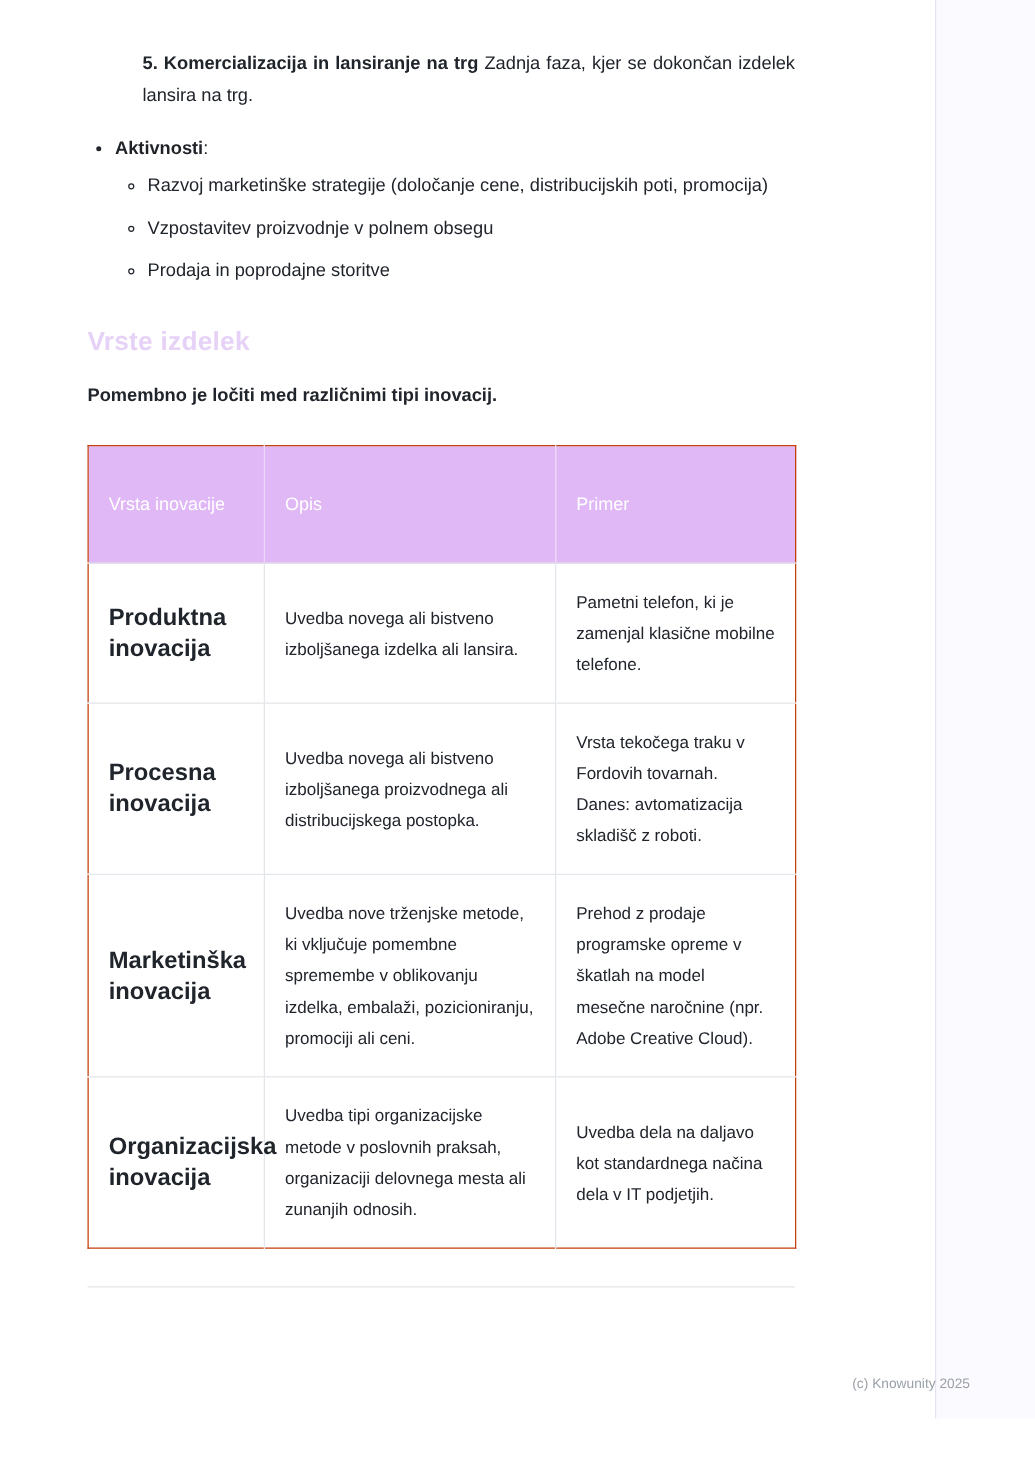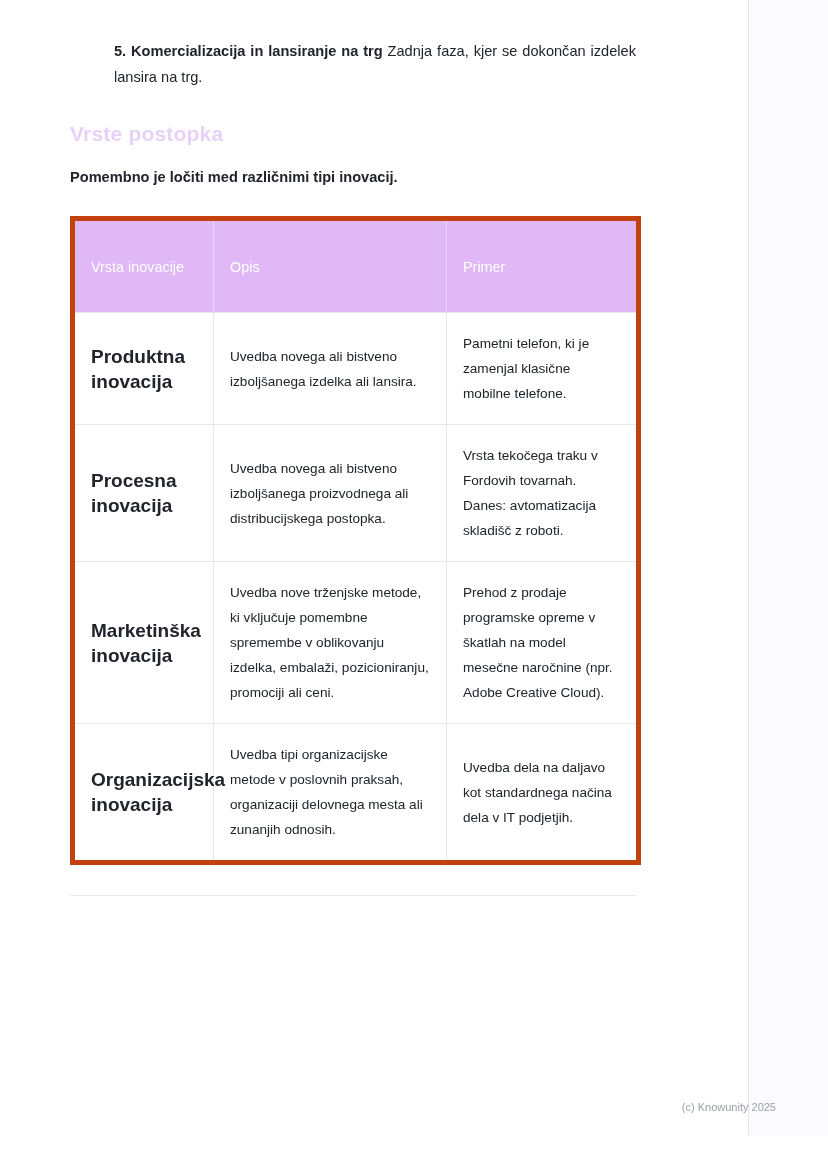--- a/index.html
+++ b/index.html
@@ -94,21 +94,21 @@
     line-height: 26px;
     color: #20242b;
     margin-bottom: 26px;
     font-weight: bold;
   }
 
   table.types {
     border-collapse: collapse;
     width: 566px;
     table-layout: fixed;
-    border: 5px solid #c2410c;
+    border: 1px solid #c2410c;
     background: #ffffff;
   }
   table.types th {
     background: #dfb8f5;
     color: #ffffff;
     font-size: 14.4px;
     font-weight: normal;
     text-align: left;
     vertical-align: middle;
     padding: 18px 16px;
@@ -156,22 +156,32 @@
 <body>
 
 <div class="page">
 
   <div class="side-strip"></div>
 
   <div class="content">
 
     <p class="para"><b>5. Komercializacija in lansiranje na trg</b> <span>Zadnja faza, kjer se dokončan izdelek lansira na trg.</span></p>
 
-
-    <h2 class="section-title">Vrste postopka</h2>
+    <ul class="lvl1">
+      <li>
+        <span class="act-label">Aktivnosti</span><span>:</span>
+        <ul class="lvl2">
+          <li>Razvoj marketinške strategije (določanje cene, distribucijskih poti, promocija)</li>
+          <li>Vzpostavitev proizvodnje v polnem obsegu</li>
+          <li>Prodaja in poprodajne storitve</li>
+        </ul>
+      </li>
+    </ul>
+
+    <h2 class="section-title">Vrste izdelek</h2>
 
     <p class="intro">Pomembno je ločiti med različnimi tipi inovacij.</p>
 
     <table class="types">
       <colgroup>
         <col class="c1">
           <col class="c2">
           <col class="c3">
       </colgroup>
       <thead>

